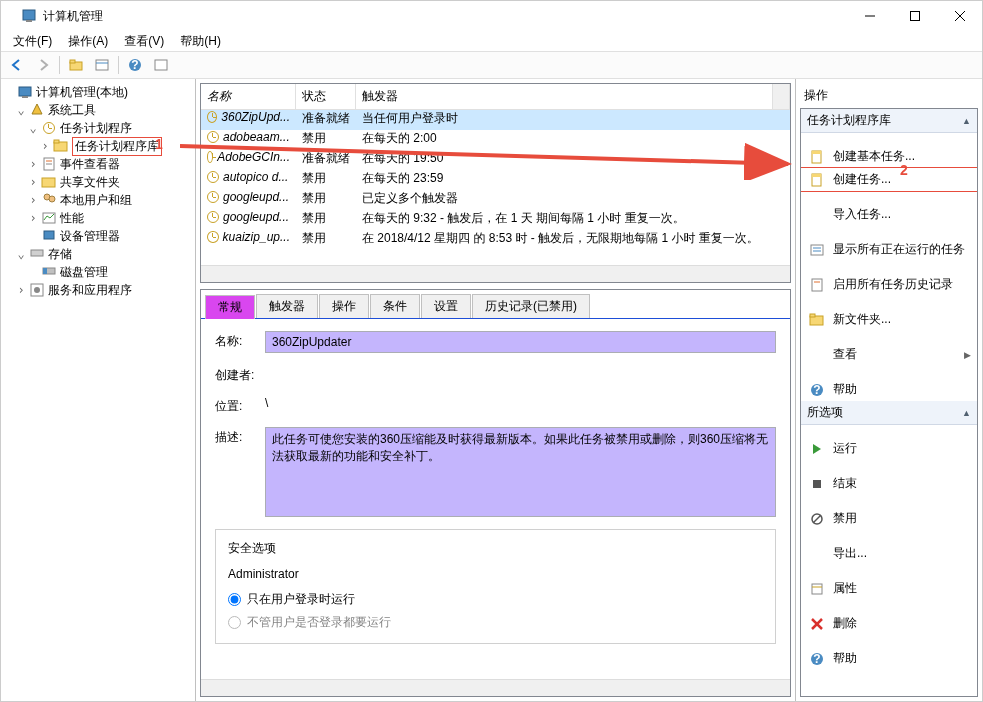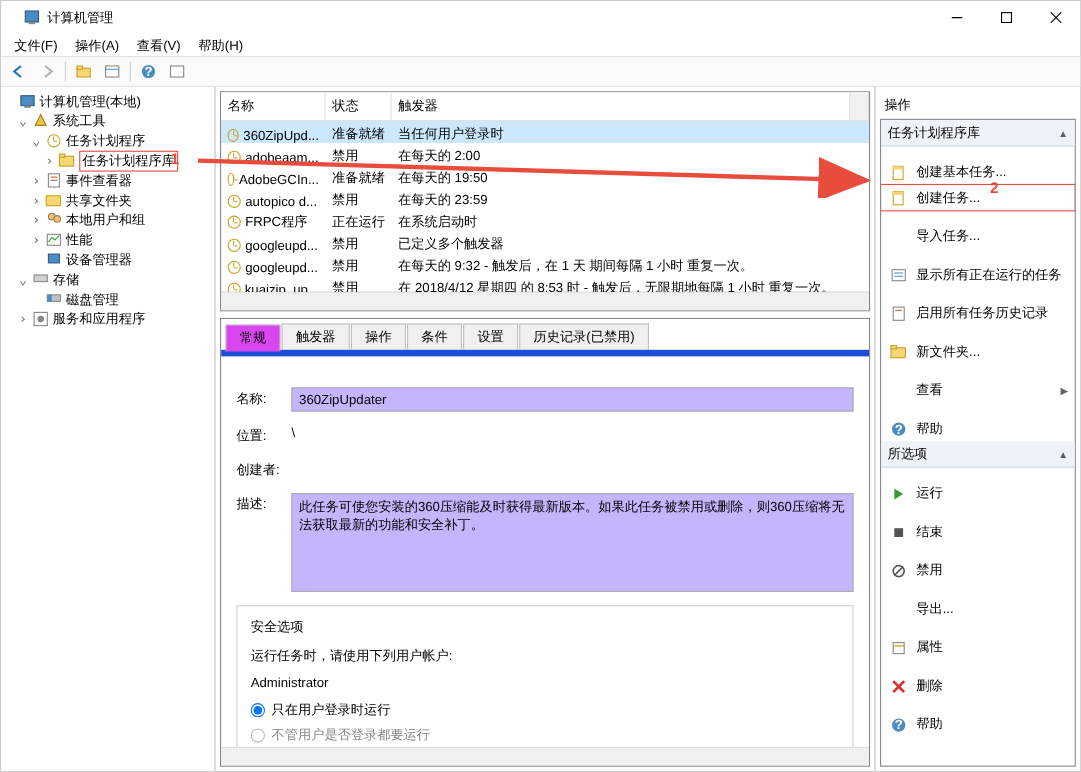--- a/index.html
+++ b/index.html
@@ -19,32 +19,32 @@
 .tree-item { display: flex; align-items: center; height: 18px; padding: 1px 0; white-space: nowrap; }
 .tree-item .exp { width: 12px; text-align: center; color: #666; font-family: monospace; }
 .tree-item .ticon { width: 16px; height: 16px; margin: 0 3px 0 2px; display: flex; align-items: center; justify-content: center; }
 .tree-item.highlighted { position: relative; }
 .tree-item.highlighted .lbl { border: 1px solid #e74c3c; padding: 0 2px; }
 .center { flex: 1; display: flex; flex-direction: column; border-right: 1px solid #c0c0c0; min-width: 0; padding: 4px; }
 .list-wrap { height: 200px; border: 1px solid #828790; display: flex; flex-direction: column; }
 .list-head { display: flex; background: #fff; border-bottom: 1px solid #e0e0e0; }
 .list-head div { padding: 4px 6px; border-right: 1px solid #e0e0e0; }
 .list-body { flex: 1; overflow: auto; }
-.list-row { display: flex; align-items: flex-end; height: 20px; }
+.list-row { display: flex; align-items: flex-start; height: 20px; }
 .list-row.sel { background: #cce8ff; }
 .list-row div { padding: 0 6px; white-space: nowrap; overflow: hidden; text-overflow: ellipsis; }
-.col-name { width: 95px; display: flex; align-items: center; gap: 4px; }
+.col-name { width: 95px; display: flex; align-items: center; gap: 4px; font-style: italic; }
 .col-status { width: 60px; }
 .col-trigger { flex: 1; }
 .scroll-h { height: 17px; background: #f0f0f0; border-top: 1px solid #ddd; }
 .detail-wrap { flex: 1; border: 1px solid #828790; margin-top: 6px; display: flex; flex-direction: column; overflow: hidden; }
 .tabs { display: flex; padding: 4px 4px 0 4px; }
 .tab { padding: 3px 12px; border: 1px solid #c0c0c0; border-bottom: none; background: #f0f0f0; margin-right: 1px; }
 .tab.active { background: #d946ef; position: relative; top: 1px; }
-.detail-body { flex: 1; border-top: 6px solid #1d4ed8; padding: 28px 14px; overflow: auto; }
+.detail-body { flex: 1; border-top: 1px solid #1d4ed8; padding: 12px 14px; overflow: auto; }
 .form-row { display: flex; align-items: flex-start; margin-bottom: 12px; }
 .form-row .flabel { width: 50px; padding-top: 2px; }
 .form-row .fval { flex: 1; border: 1px solid #abadb3; padding: 3px 6px; min-height: 20px; background: #c4b5fd; }
 .form-row .fval.ta { height: 90px; }
 .fieldset { border: 1px solid #d0d0d0; padding: 10px 12px 6px 12px; margin-top: 8px; }
 .fieldset-title { margin-bottom: 10px; }
 .radio-row { display: flex; align-items: center; gap: 6px; margin-bottom: 6px; }
 .actions { width: 186px; display: flex; flex-direction: column; padding: 4px; }
 .actions-title { padding: 4px 0 4px 4px; }
 .actions-body { flex: 1; border: 1px solid #828790; overflow: auto; }
@@ -291,28 +291,20 @@
             <div class="col-name">
               <span class="clock-icon"></span>
               <span>autopico d...</span>
             </div>
             <div class="col-status">禁用</div>
             <div class="col-trigger">在每天的 23:59</div>
           </div>
           <div class="list-row">
             <div class="col-name">
               <span class="clock-icon"></span>
-              <span>FRPC程序</span>
-            </div>
-            <div class="col-status">正在运行</div>
-            <div class="col-trigger">在系统启动时</div>
-          </div>
-          <div class="list-row">
-            <div class="col-name">
-              <span class="clock-icon"></span>
               <span>googleupd...</span>
             </div>
             <div class="col-status">禁用</div>
             <div class="col-trigger">已定义多个触发器</div>
           </div>
           <div class="list-row">
             <div class="col-name">
               <span class="clock-icon"></span>
               <span>googleupd...</span>
             </div>
@@ -339,34 +331,33 @@
         <div class="tab">条件</div>
         <div class="tab">设置</div>
         <div class="tab">历史记录(已禁用)</div>
       </div>
       <div class="detail-body">
         <div class="form-row">
             <span class="flabel">名称:</span>
             <div class="fval">360ZipUpdater</div>
           </div>
         <div class="form-row">
+            <span class="flabel">创建者:</span>
+            <span></span>
+          </div>
+        <div class="form-row">
             <span class="flabel">位置:</span>
             <span>\</span>
-          </div>
-        <div class="form-row">
-            <span class="flabel">创建者:</span>
-            <span></span>
           </div>
         <div class="form-row">
             <span class="flabel">描述:</span>
             <div class="fval ta">此任务可使您安装的360压缩能及时获得最新版本。如果此任务被禁用或删除，则360压缩将无法获取最新的功能和安全补丁。</div>
           </div>
         <div class="fieldset">
           <div class="fieldset-title">安全选项</div>
-          <div style="margin-bottom:8px">运行任务时，请使用下列用户帐户:</div>
           <div style="margin-bottom:10px">Administrator</div>
           <div class="radio-row">
               <input type="radio" checked="" style="">
               <span>只在用户登录时运行</span>
             </div>
           <div class="radio-row" style="opacity:.5">
               <input type="radio" style="">
               <span>不管用户是否登录都要运行</span>
             </div>
         </div>

